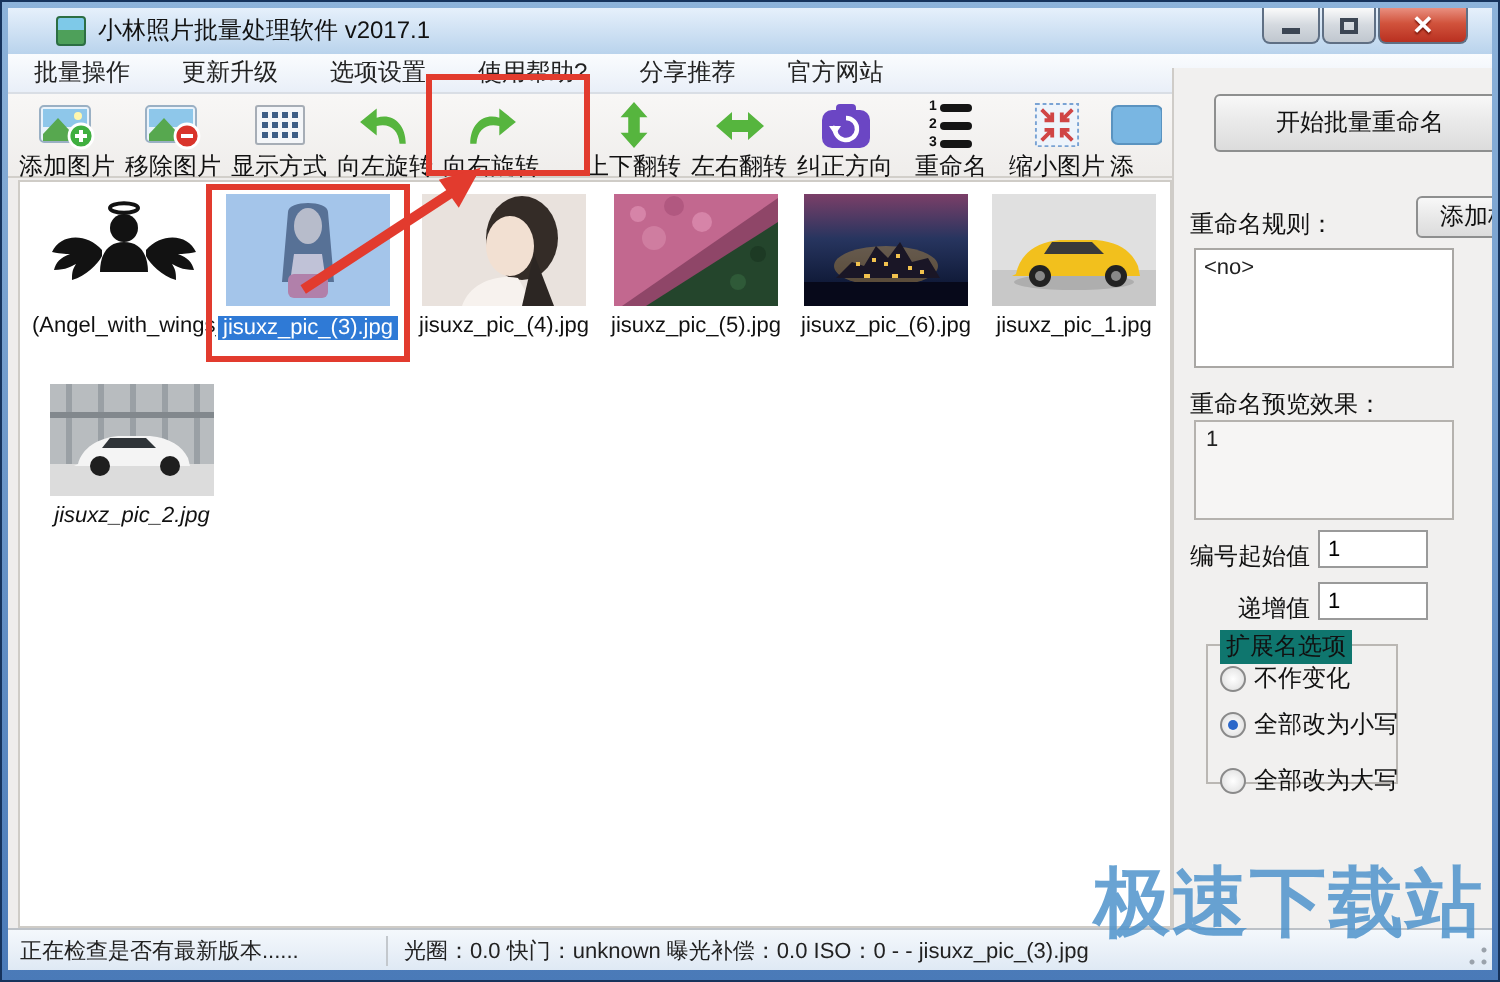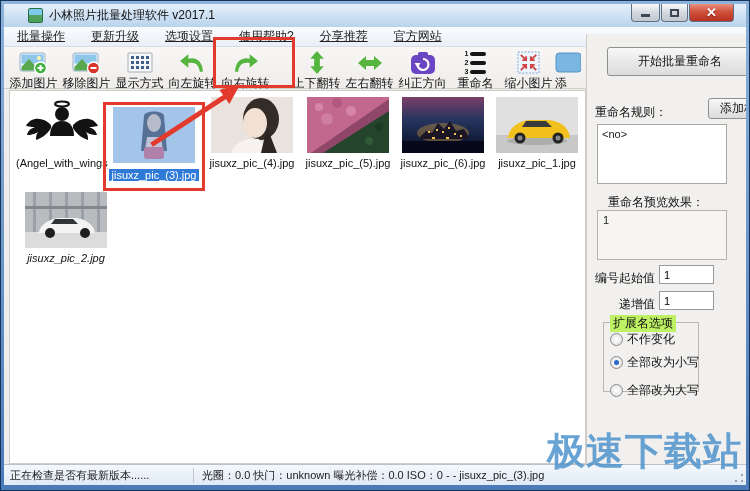--- a/index.html
+++ b/index.html
@@ -23,21 +23,21 @@
         background:linear-gradient(#fbfbfb,#d4d9df 50%,#c0c7cf);}
   .wbtn.min{width:29px;}.wbtn.max{width:27px;}
   .wbtn.close{width:45px;background:linear-gradient(#e98f7f,#d1533c 45%,#b93020);}
   .glyph-min{width:9px;height:3px;background:#3c4654;margin-top:6px;}
   .glyph-max{width:9px;height:8px;border:2px solid #3c4654;}
   .glyph-close{color:#fff;font-size:13px;font-weight:bold;line-height:1;text-shadow:0 1px 1px #7a1408;}
 
   
   .menubar{position:absolute;left:0;top:23px;width:100%;height:20px;
            background:linear-gradient(#fafcfe,#e9eff8);border-bottom:1px solid #d9dee5;
-           display:flex;align-items:center;font-size:12px;color:#222;text-decoration:underline;}
+           display:flex;align-items:center;font-size:12px;color:#222;}
   .menu-item{padding:2px 13px;cursor:default;}
 
   
   .toolbar{position:absolute;left:0;top:43px;width:100%;height:42px;
            background:linear-gradient(#f8f7f6,#efedeb);border-bottom:1px solid #d2cfca;
            display:flex;align-items:flex-start;padding:2px 0 0 3px;}
   .tool{width:53px;flex:0 0 auto;display:flex;flex-direction:column;align-items:center;padding-top:1px;}
   .tool .ico{height:25px;display:flex;align-items:center;justify-content:center;}
   .tool .lbl{font-size:12px;color:#111;white-space:nowrap;}
   .tool.gap{margin-left:18px;}
@@ -64,29 +64,29 @@
   
   .panel{position:absolute;left:582px;top:30px;width:162px;height:430px;
          background:#f1f0ef;border-left:1px solid #cfccc8;font-size:12px;color:#111;z-index:20;}
   .btn{background:linear-gradient(#f8f8f8,#eaeaea 45%,#dcdcdc);border:1px solid #8e8f8f;
        border-radius:3px;font-size:12px;color:#111;display:flex;align-items:center;justify-content:center;}
   .start-btn{position:absolute;left:20px;top:13px;width:146px;height:29px;}
   .rule-label{position:absolute;left:8px;top:70px;text-align:center;}
   .addtag-btn{position:absolute;left:76px;top:64px;width:72px;height:21px;margin-left:45px;}
   .rule-box{position:absolute;left:10px;top:90px;width:130px;height:60px;background:#fff;
             border:1px solid #a9a7a4;font-size:11px;padding:3px 4px;text-align:left;color:#222;}
-  .preview-label{position:absolute;left:21px;top:160px;}
+  .preview-label{position:absolute;left:8px;top:160px;}
   .preview-box{position:absolute;left:10px;top:176px;width:130px;height:50px;background:#f6f5f4;
                border:1px solid #b5b2ae;font-size:11px;padding:3px 5px;color:#222;}
   .num-label1{position:absolute;left:8px;top:236px;}
   .num-input1{position:absolute;left:72px;top:231px;width:55px;height:19px;border:1px solid #9a9a9a;font-size:11px;padding:1px 4px;font-family:"Liberation Sans",sans-serif;}
   .num-label2{position:absolute;left:32px;top:262px;}
   .num-input2{position:absolute;left:72px;top:257px;width:55px;height:19px;border:1px solid #9a9a9a;font-size:11px;padding:1px 4px;font-family:"Liberation Sans",sans-serif;}
   .groupbox{position:absolute;left:16px;top:288px;width:96px;height:70px;border:1px solid #bab7b3;}
-  .group-legend{position:absolute;left:6px;top:-8px;background:#bef264;padding:0 3px;}
+  .group-legend{position:absolute;left:6px;top:-8px;background:#0f766e;padding:0 3px;}
   .radio-row{position:absolute;left:6px;display:flex;align-items:center;gap:4px;white-space:nowrap;}
   .radio{width:13px;height:13px;border-radius:50%;border:1px solid #8a8a8a;
          background:radial-gradient(#ffffff,#dcdcdc);flex:0 0 auto;position:relative;}
   .radio.checked::after{content:'';position:absolute;left:3px;top:3px;width:5px;height:5px;
          border-radius:50%;background:#2b67c9;}
 
   
   .statusbar{position:absolute;left:0;bottom:0;width:100%;height:21px;
              background:linear-gradient(#f4f8fc,#dfe9f4);border-top:1px solid #bcc1c7;
              display:flex;align-items:center;font-size:11px;color:#222;z-index:25;}
@@ -282,21 +282,21 @@
             <path d="M40 22 c-8 0 -12 6 -12 15 l24 0 c0 -9 -4 -15 -12 -15 z" fill="#121212"></path>
             <path d="M29 26 C21 17 8 18 4 27 C9 28 12 28 13 28 C8 30 6 32 5 36 C11 36 14 34 16 33 C14 36 14 38 14 41 C21 39 27 33 29 29 Z" fill="#121212"></path>
             <g transform="translate(80,0) scale(-1,1)">
               <path d="M29 26 C21 17 8 18 4 27 C9 28 12 28 13 28 C8 30 6 32 5 36 C11 36 14 34 16 33 C14 36 14 38 14 41 C21 39 27 33 29 29 Z" fill="#121212"></path>
             </g>
           </svg>
         </div>
         <div class="thumb-name">(Angel_with_wings_a...</div>
       </div>
 
-      <div class="thumb selected" style="left:98px;top:16px;">
+      <div class="thumb selected" style="left:98px;top:6px;">
         <div class="thumb-img">
           <svg width="82" height="56" viewBox="0 0 82 56">
             <rect width="82" height="56" fill="#bcd5ee"></rect>
             <path d="M31 9 C31 3 51 3 51 9 L54 44 L28 44 Z" fill="#46536e"></path>
             <ellipse cx="41" cy="16" rx="7" ry="9" fill="#d9c6bf"></ellipse>
             <path d="M34 30 L48 30 L50 44 L32 44 Z" fill="#e7cfd2"></path>
             <rect x="31" y="40" width="20" height="12" rx="3" fill="#d06a8c"></rect>
             <rect width="82" height="56" fill="rgba(120,170,225,0.35)"></rect>
           </svg>
         </div>

